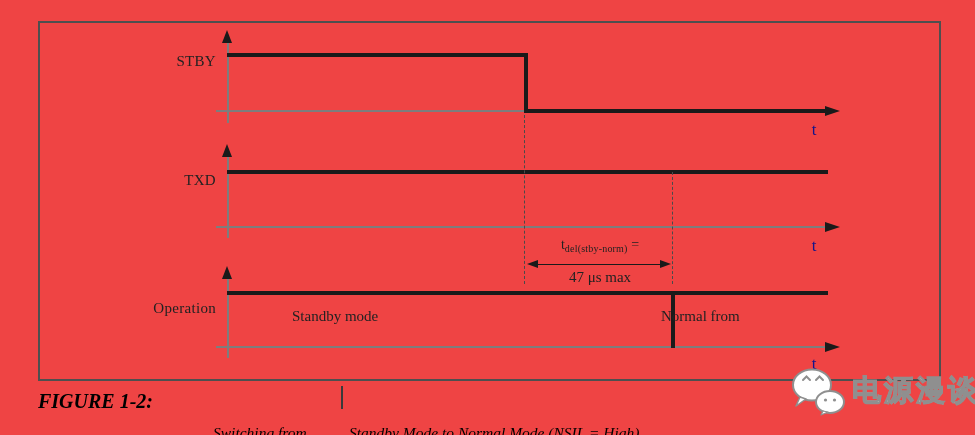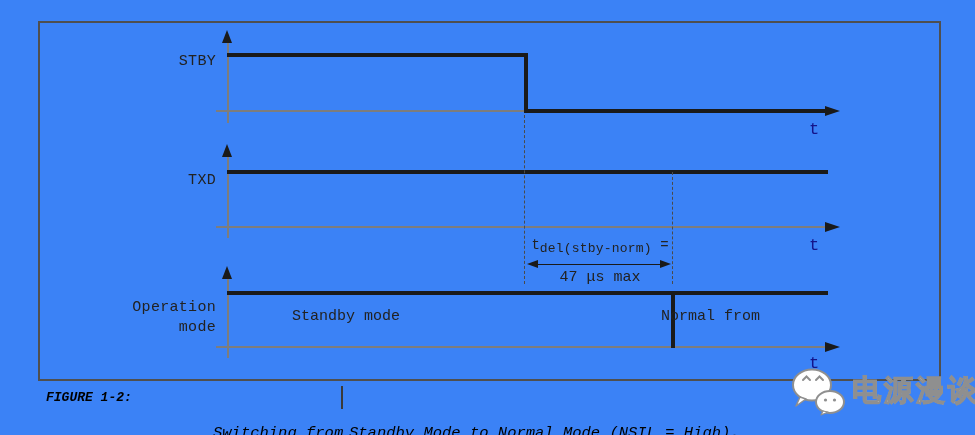--- a/index.html
+++ b/index.html
@@ -1,22 +1,22 @@
 <!DOCTYPE html>
 <html><head>
 <meta charset="utf-8">
 <style>
   * { margin: 0; padding: 0; box-sizing: border-box; }
   html, body { background: #ffffff; }
   .stage {
     position: relative;
     width: 975px;
     height: 435px;
-    background: #3b82f6;
-    font-family: Liberation Mono, monospace;
+    background: #ef4444;
+    font-family: Liberation Serif, serif;
     color: #1a1a1a;
     overflow: hidden;
   }
   .border-box {
     position: absolute;
     left: 38px; top: 21px;
     width: 903px; height: 360px;
     border: 2px solid #4f4f4f;
   }
   .hline { position: absolute; background: #1a1a1a; }
@@ -74,36 +74,36 @@
   }
   .timing-note {
     position: absolute;
     left: 505px;
     width: 190px;
     text-align: center;
     font-size: 14px;
     color: #222;
   }
   .timing-note sub.subsc {
-    font-size: 13px;
+    font-size: 10px;
     vertical-align: -3px;
     letter-spacing: 0.2px;
   }
   .timing-value {
     position: absolute;
     left: 505px;
     width: 190px;
     text-align: center;
     font-size: 15px;
     color: #222;
   }
   .caption-label {
     position: absolute;
-    left: 46px; top: 390px;
-    font-size: 13px;
+    left: 38px; top: 390px;
+    font-size: 20px;
     font-weight: bold;
     font-style: italic;
     color: #000;
   }
   .caption-text {
     position: absolute;
     top: 390px;
     font-size: 15.5px;
     font-style: italic;
     color: #000;
@@ -164,21 +164,20 @@
     <span>t</span><sub class="subsc">del(stby-norm)</sub>
     <span>=</span>
   </div>
   <div class="mini-arrow-left" style="left:527px; top:260px;"></div>
   <div class="hline" style="left:535px; top:263.5px; width:128px; height:1.5px;"></div>
   <div class="mini-arrow-right" style="left:660px; top:260px;"></div>
   <div class="timing-value" style="top:269px;">47 μs max</div>
 
   <div class="sig-label" style="left:98px; top:290px; width:118px; line-height:20px;margin-top:8px;">
     <div>Operation</div>
-    <div>mode</div>
   </div>
   <div class="vline axis" style="left:227px; top:274px; height:84px;"></div>
   <div class="arrow-up" style="left:222px; top:266px;"></div>
   <div class="hline thin" style="left:216px; top:346px; width:612px;"></div>
   <div class="hline thick" style="left:227px; top:291px; width:601px;"></div>
   <div class="vline thick" style="left:671px; top:291px; height:57px;"></div>
   <div class="mode-label" style="left:292px; top:308px; width:320px;">Standby mode</div>
   <div class="mode-label" style="left:661px; top:308px; width:190px;">Normal from</div>
   <div class="arrow-right" style="left:825px; top:342px;"></div>
   <div class="t-label" style="left:806px; top:354px;">t</div>

